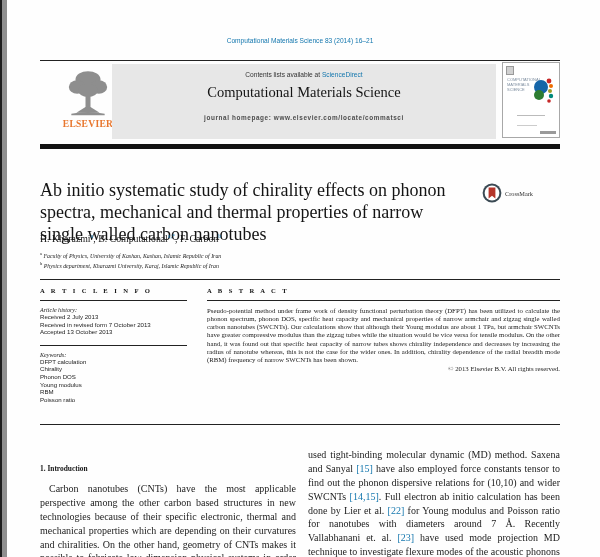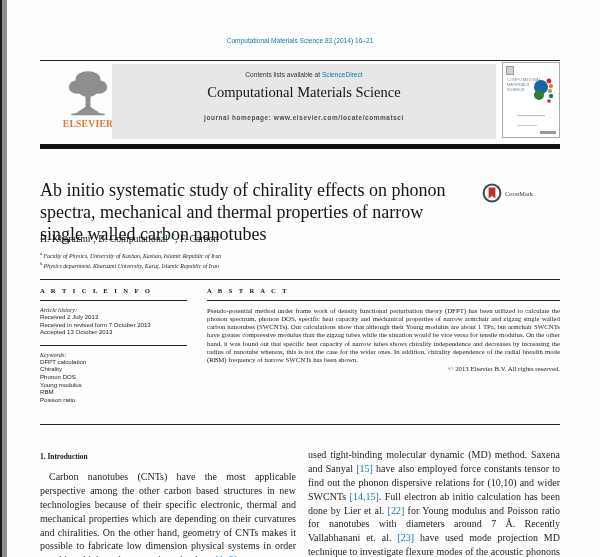--- a/index.html
+++ b/index.html
@@ -56,21 +56,21 @@
   .col-heading { font-size:6.6px; font-weight:bold; letter-spacing:2.4px; color:#141414; }
   .col-heading-rule { margin-top:6px; height:1px; background:#222; }
   .history-label, .keywords-label { font-style:italic; font-size:6.1px; margin-top:6px; }
   .history-item, .keyword-item { font-family:"Liberation Sans", sans-serif; font-size:6.1px; line-height:1.25; color:#222; }
   .keywords-rule { margin-top:9px; height:1px; background:#222; }
   .abstract-text { margin-top:6px; font-size:6.8px; line-height:1.2; text-align:justify; color:#1c1c1c; }
   .abstract-copyright { font-size:6.8px; text-align:right; margin-top:1px; color:#1c1c1c; }
 
   .body-cols { position:absolute; left:33px; top:448px; width:520px; display:flex; justify-content:space-between; }
   .body-col { width:256px; }
-  .section-heading { font-size:7.4px; font-weight:bold; margin-top:4px; color:#141414; }
+  .section-heading { font-size:7.4px; font-weight:bold; margin-top:16px; color:#141414; }
   .body-para { font-size:10px; line-height:1.39; text-align:justify; margin-top:8px; color:#1c1c1c; }
   .body-para.indent { text-indent:9px; margin-top:0; }
   .body-para.no-top { margin-top:0; }
   .ref { color:#1477ae; }
 </style>
 </head>
 <body>
 
 <div class="window-edge-black"></div>
 <div class="window-edge-gray"></div>

